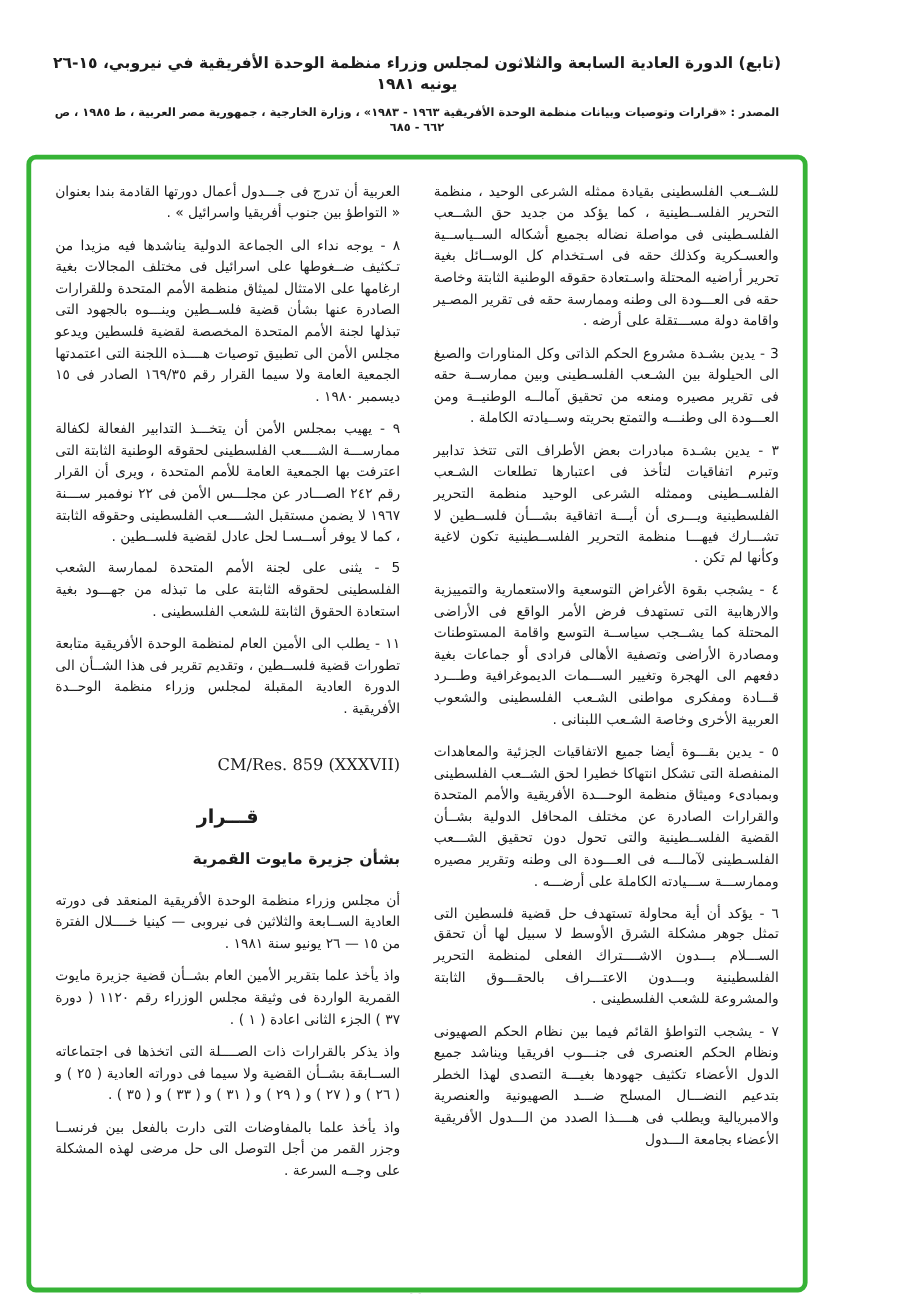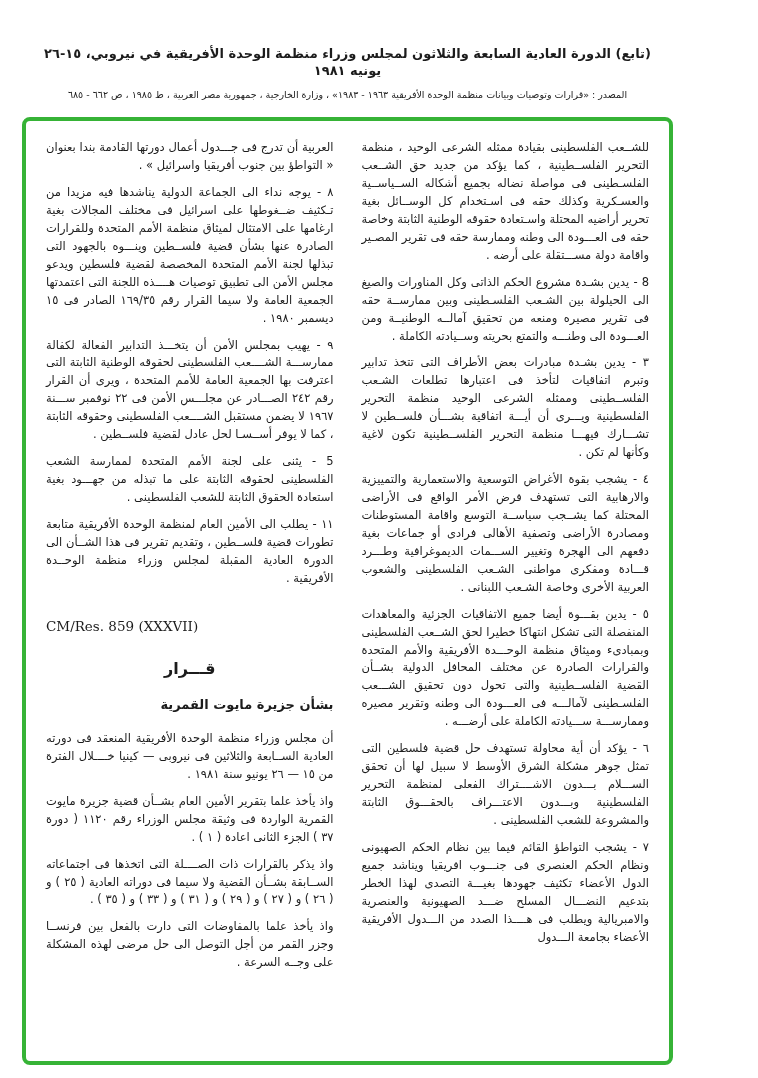--- a/index.html
+++ b/index.html
@@ -19,21 +19,21 @@
   }
   .page-header { text-align: center; direction: rtl; }
   .header-title {
     font-size: 13px;
     font-weight: bold;
     margin: 0 30px 9px;
     line-height: 1.3;
   }
   .header-source {
     font-size: 9.5px;
-    font-weight: normal;
+    font-weight: bold;
     margin: 0 40px;
     line-height: 1.3;
   }
   .frame {
     margin: 16px 22px 0;
     border: 4px solid #36b336;
     border-radius: 8px;
     height: 948px;
     padding: 18px 20px 12px;
     display: flex;
@@ -47,21 +47,21 @@
     font-size: 11.5px;
     line-height: 1.56;
   }
   .col p {
     margin-bottom: 9px;
     text-align: justify;
     text-justify: inter-word;
   }
   .res-ref {
     direction: ltr;
-    text-align: left;
+    text-align: right;
     font-family: "DejaVu Serif", serif;
     font-size: 13.5px;
     margin: 28px 0 20px;
   }
   .res-title {
     text-align: center;
     font-weight: bold;
     font-size: 16px;
     margin-bottom: 13px;
   }
@@ -89,21 +89,21 @@
 
   <header class="page-header">
     <div class="header-title">(تابع) الدورة العادية السابعة والثلاثون لمجلس وزراء منظمة الوحدة الأفريقية في نيروبي، ١٥-٢٦ يونيه ١٩٨١</div>
     <div class="header-source">المصدر : «قرارات وتوصيات وبيانات منظمة الوحدة الأفريقية ١٩٦٣ - ١٩٨٣» ، وزارة الخارجية ، جمهورية مصر العربية ، ط ١٩٨٥ ، ص ٦٦٢ - ٦٨٥</div>
   </header>
 
   <main class="frame" style="border-color: rgb(54, 179, 54);">
 
     <section class="col">
       <p>للشــعب الفلسطينى بقيادة ممثله الشرعى الوحيد ، منظمة التحرير الفلســطينية ، كما يؤكد من جديد حق الشــعب الفلسـطينى فى مواصلة نضاله بجميع أشكاله الســياســية والعسـكرية وكذلك حقه فى اسـتخدام كل الوســائل بغية تحرير أراضيه المحتلة واسـتعادة حقوقه الوطنية الثابتة وخاصة حقه فى العـــودة الى وطنه وممارسة حقه فى تقرير المصـير واقامة دولة مســـتقلة على أرضه .</p>
-      <p>8 - يدين بشـدة مشروع الحكم الذاتى وكل المناورات والصيغ الى الحيلولة بين الشـعب الفلسـطينى وبين ممارســة حقه فى تقرير مصيره ومنعه من تحقيق آمالــه الوطنيــة ومن العـــودة الى وطنـــه والتمتع بحريته وســيادته الكاملة .</p>
+      <p>3 - يدين بشـدة مشروع الحكم الذاتى وكل المناورات والصيغ الى الحيلولة بين الشـعب الفلسـطينى وبين ممارســة حقه فى تقرير مصيره ومنعه من تحقيق آمالــه الوطنيــة ومن العـــودة الى وطنـــه والتمتع بحريته وســيادته الكاملة .</p>
       <p>٣ - يدين بشـدة مبادرات بعض الأطراف التى تتخذ تدابير وتبرم اتفاقيات لتأخذ فى اعتبارها تطلعات الشـعب الفلســطينى وممثله الشرعى الوحيد منظمة التحرير الفلسطينية ويـــرى أن أيـــة اتفاقية بشـــأن فلســطين لا تشـــارك فيهـــا منظمة التحرير الفلســطينية تكون لاغية وكأنها لم تكن .</p>
       <p>٤ - يشجب بقوة الأغراض التوسعية والاستعمارية والتمييزية والارهابية التى تستهدف فرض الأمر الواقع فى الأراضى المحتلة كما يشــجب سياســة التوسع واقامة المستوطنات ومصادرة الأراضى وتصفية الأهالى فرادى أو جماعات بغية دفعهم الى الهجرة وتغيير الســـمات الديموغرافية وطـــرد قـــادة ومفكرى مواطنى الشـعب الفلسطينى والشعوب العربية الأخرى وخاصة الشـعب اللبنانى .</p>
       <p>٥ - يدين بقـــوة أيضا جميع الاتفاقيات الجزئية والمعاهدات المنفصلة التى تشكل انتهاكا خطيرا لحق الشــعب الفلسطينى وبمبادىء وميثاق منظمة الوحـــدة الأفريقية والأمم المتحدة والقرارات الصادرة عن مختلف المحافل الدولية بشــأن القضية الفلســطينية والتى تحول دون تحقيق الشـــعب الفلسـطينى لآمالـــه فى العـــودة الى وطنه وتقرير مصيره وممارســـة ســـيادته الكاملة على أرضـــه .</p>
       <p>٦ - يؤكد أن أية محاولة تستهدف حل قضية فلسطين التى تمثل جوهر مشكلة الشرق الأوسط لا سبيل لها أن تحقق الســـلام بـــدون الاشــــتراك الفعلى لمنظمة التحرير الفلسطينية وبـــدون الاعتـــراف بالحقـــوق الثابتة والمشروعة للشعب الفلسطينى .</p>
       <p>٧ - يشجب التواطؤ القائم فيما بين نظام الحكم الصهيونى ونظام الحكم العنصرى فى جنـــوب افريقيا ويناشد جميع الدول الأعضاء تكثيف جهودها بغيـــة التصدى لهذا الخطر بتدعيم النضـــال المسلح ضـــد الصهيونية والعنصرية والامبريالية ويطلب فى هــــذا الصدد من الـــدول الأفريقية الأعضاء بجامعة الـــدول</p>
     </section>
 
     <section class="col">
       <p>العربية أن تدرج فى جـــدول أعمال دورتها القادمة بندا بعنوان « التواطؤ بين جنوب أفريقيا واسرائيل » .</p>
       <p>٨ - يوجه نداء الى الجماعة الدولية يناشدها فيه مزيدا من تـكثيف ضــغوطها على اسرائيل فى مختلف المجالات بغية ارغامها على الامتثال لميثاق منظمة الأمم المتحدة وللقرارات الصادرة عنها بشأن قضية فلســطين وينـــوه بالجهود التى تبذلها لجنة الأمم المتحدة المخصصة لقضية فلسطين ويدعو مجلس الأمن الى تطبيق توصيات هــــذه اللجنة التى اعتمدتها الجمعية العامة ولا سيما القرار رقم ١٦٩/٣٥ الصادر فى ١٥ ديسمبر ١٩٨٠ .</p>

